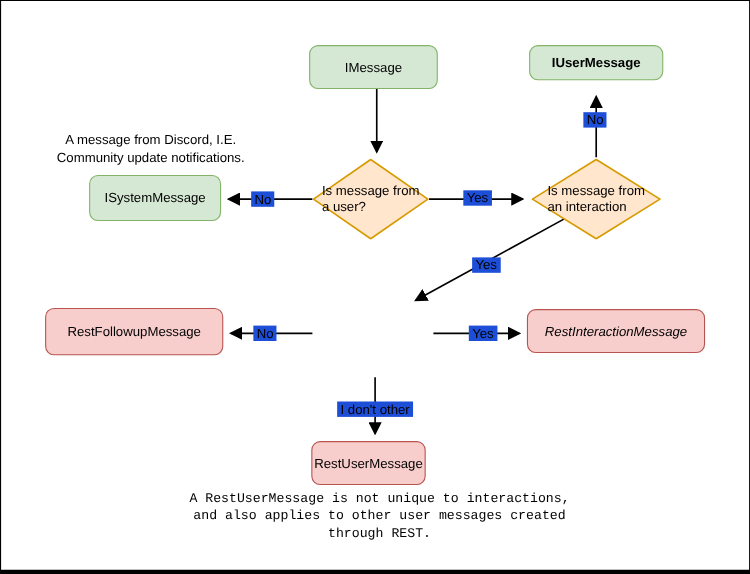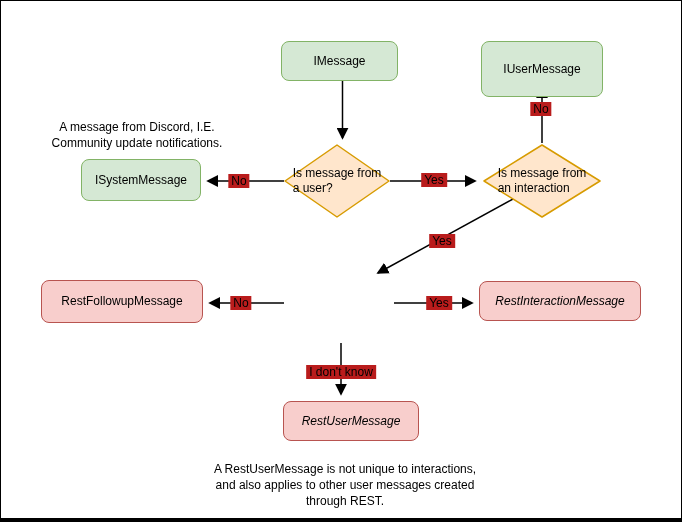--- a/index.html
+++ b/index.html
@@ -42,21 +42,21 @@
     left: 0; top: 0; right: 0; bottom: 0;
     display: flex;
     align-items: center;
     justify-content: center;
     white-space: pre-line;
     line-height: 15px;
   }
   .edge-label {
     position: absolute;
     transform: translate(-50%, -50%);
-    background: #b91c1c;
+    background: #1d4ed8;
     padding: 0 3px;
     line-height: 14px;
     white-space: nowrap;
   }
   .annotation {
     position: absolute;
     text-align: center;
     white-space: pre-line;
     line-height: 16px;
   }
@@ -78,26 +78,26 @@
       <line x1="389" y1="180" x2="474" y2="180" marker-end="url(#arrow)"></line>
       <line x1="541" y1="142" x2="541" y2="87" marker-end="url(#arrow)"></line>
       <line x1="512" y1="198" x2="377" y2="272" marker-end="url(#arrow)"></line>
       <line x1="283" y1="302" x2="209" y2="302" marker-end="url(#arrow)"></line>
       <line x1="393" y1="302" x2="471" y2="302" marker-end="url(#arrow)"></line>
       <line x1="340" y1="342" x2="340" y2="393" marker-end="url(#arrow)"></line>
     </g>
   </svg>
 
   <div class="node green" style="left:280px; top:40px; width:117px; height:40px;">IMessage</div>
-  <div class="node green" style="left:480px; top:40px; width:122px; height:56px;">IUserMessage</div>
+  <div class="node green" style="left:480px; top:40px; width:122px; height:32px;font-weight:bold;">IUserMessage</div>
   <div class="node green" style="left:80px; top:158px; width:120px; height:42px;">ISystemMessage</div>
 
   <div class="node red" style="left:40px; top:279px; width:162px; height:43px;">RestFollowupMessage</div>
   <div class="node red" style="left:478px; top:280px; width:162px; height:40px;font-style:italic;">RestInteractionMessage</div>
-  <div class="node red" style="left:282px; top:400px; width:136px; height:40px;font-style:italic;">RestUserMessage</div>
+  <div class="node red" style="left:282px; top:400px; width:104px; height:40px;">RestUserMessage</div>
 
   <div class="diamond" style="left:283px; top:143px; width:106px; height:74px;">
     <svg width="106" height="74" viewBox="0 0 106 74">
       <polygon points="53,1 105,37 53,73 1,37" fill="#ffe6cc" stroke="#d79b00" stroke-width="1.5" stroke-linejoin="round"></polygon>
     </svg>
     <div class="lbl">Is message from
 a user?</div>
   </div>
 
   <div class="diamond" style="left:482px; top:143px; width:118px; height:74px;">
@@ -108,21 +108,21 @@
 an interaction</div>
   </div>
 
 
   <div class="edge-label" style="left:238px; top:180px;">No</div>
   <div class="edge-label" style="left:433px; top:179px;">Yes</div>
   <div class="edge-label" style="left:540px; top:108px;">No</div>
   <div class="edge-label" style="left:441px; top:240px;">Yes</div>
   <div class="edge-label" style="left:240px; top:302px;">No</div>
   <div class="edge-label" style="left:438px; top:302px;">Yes</div>
-  <div class="edge-label" style="left:340px; top:371px;">I don't know</div>
+  <div class="edge-label" style="left:340px; top:371px;">I don't other</div>
 
   <div class="annotation" style="left:16px; top:118px; width:240px;">A message from Discord, I.E.
 Community update notifications.</div>
-  <div class="annotation" style="left:164px; top:460px; width:360px;">A RestUserMessage is not unique to interactions,
+  <div class="annotation" style="left:164px; top:444px; width:360px;font-family:Liberation Mono, monospace;">A RestUserMessage is not unique to interactions,
 and also applies to other user messages created
 through REST.</div>
 
 </div>
 
 </body></html>

